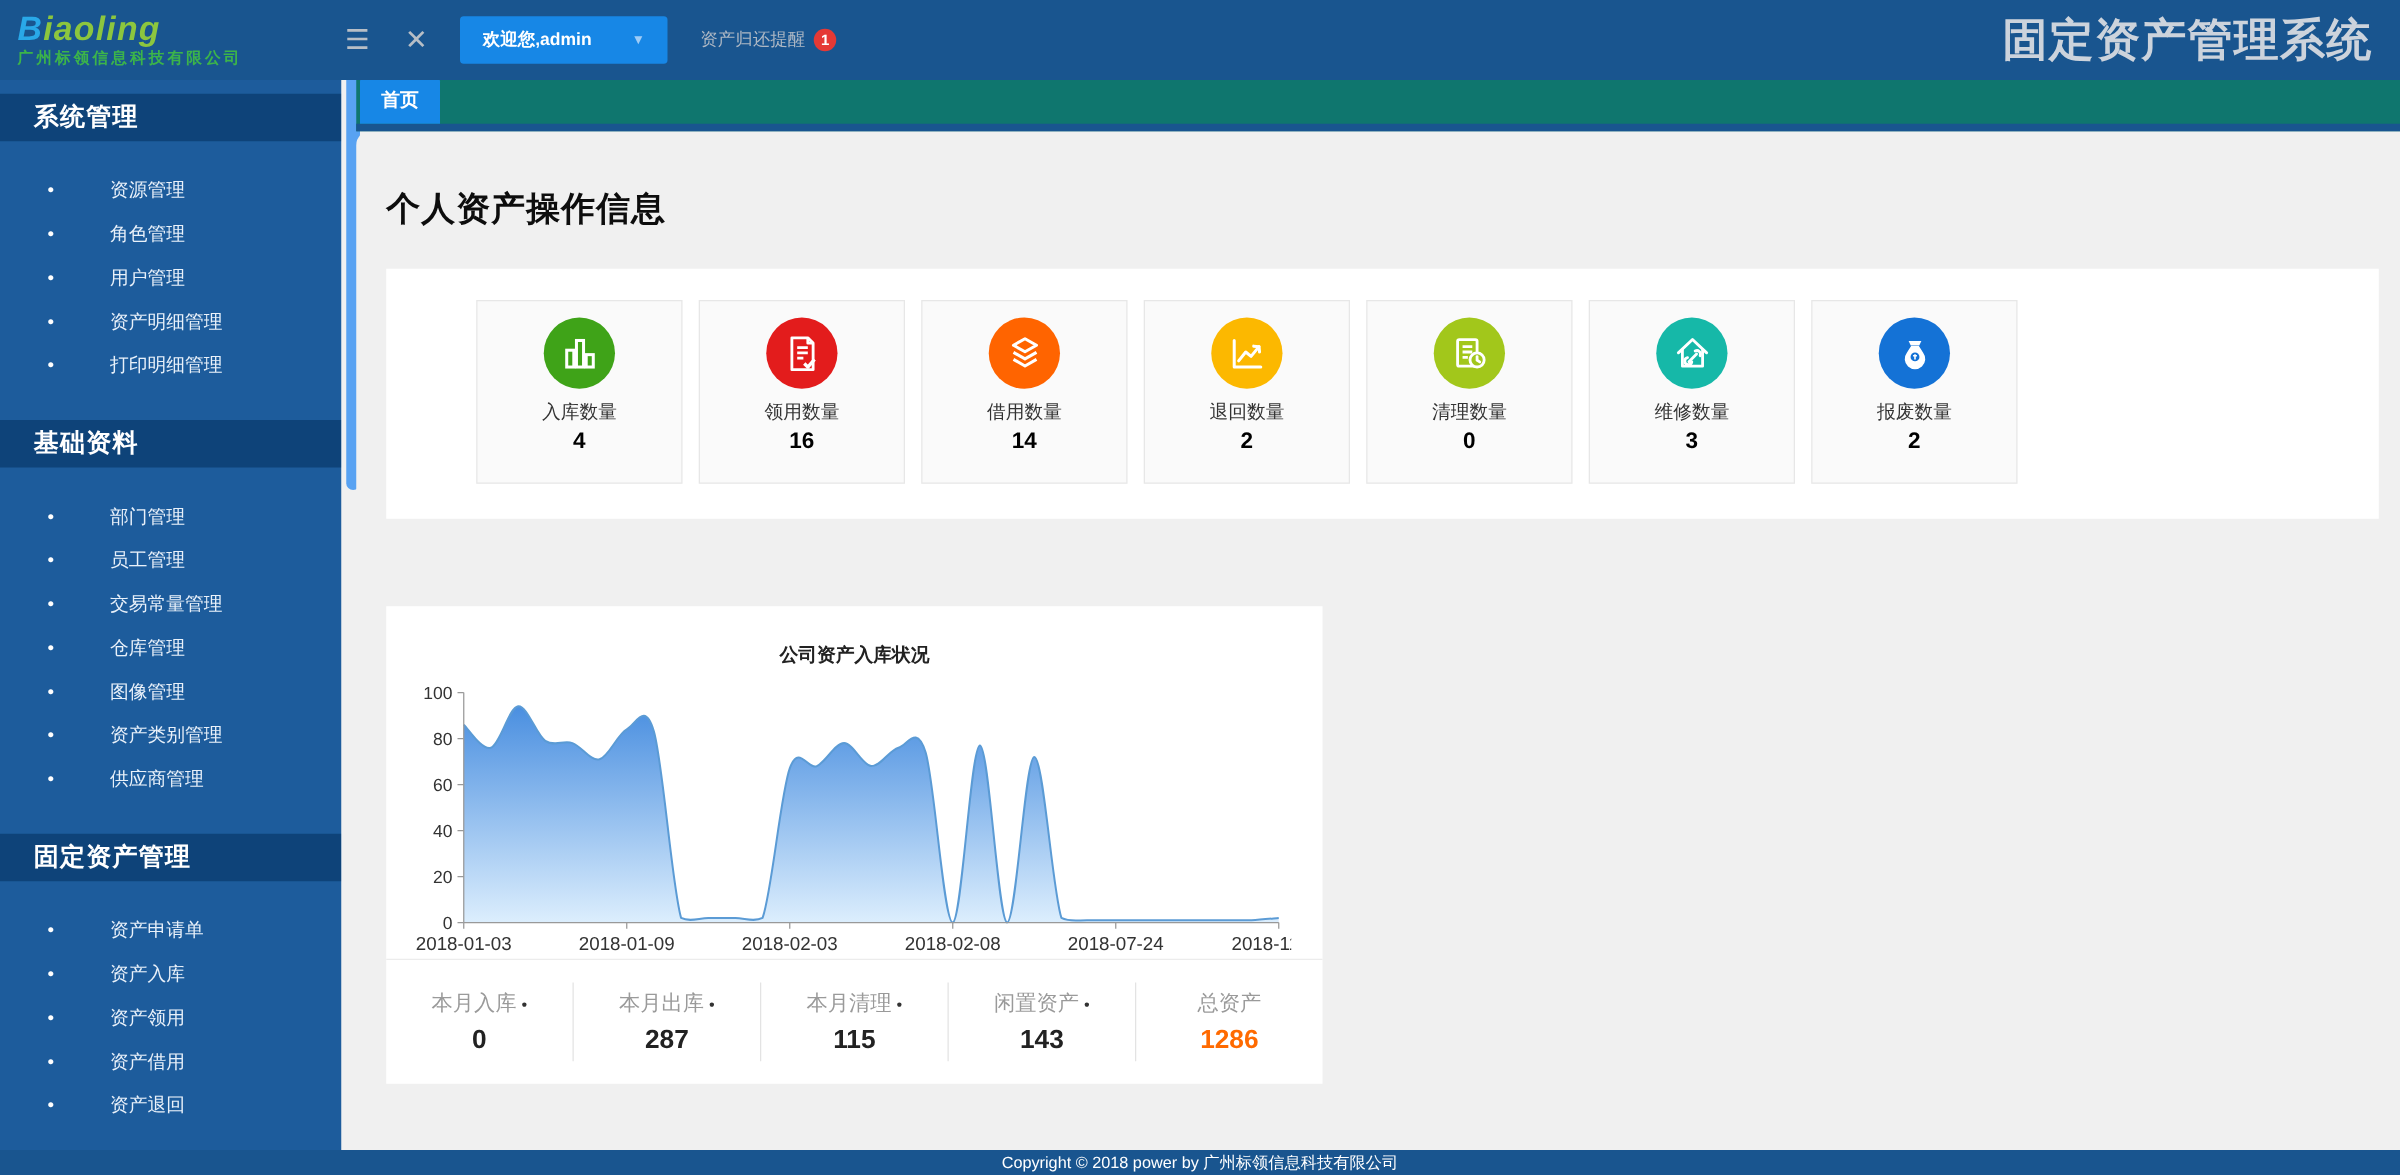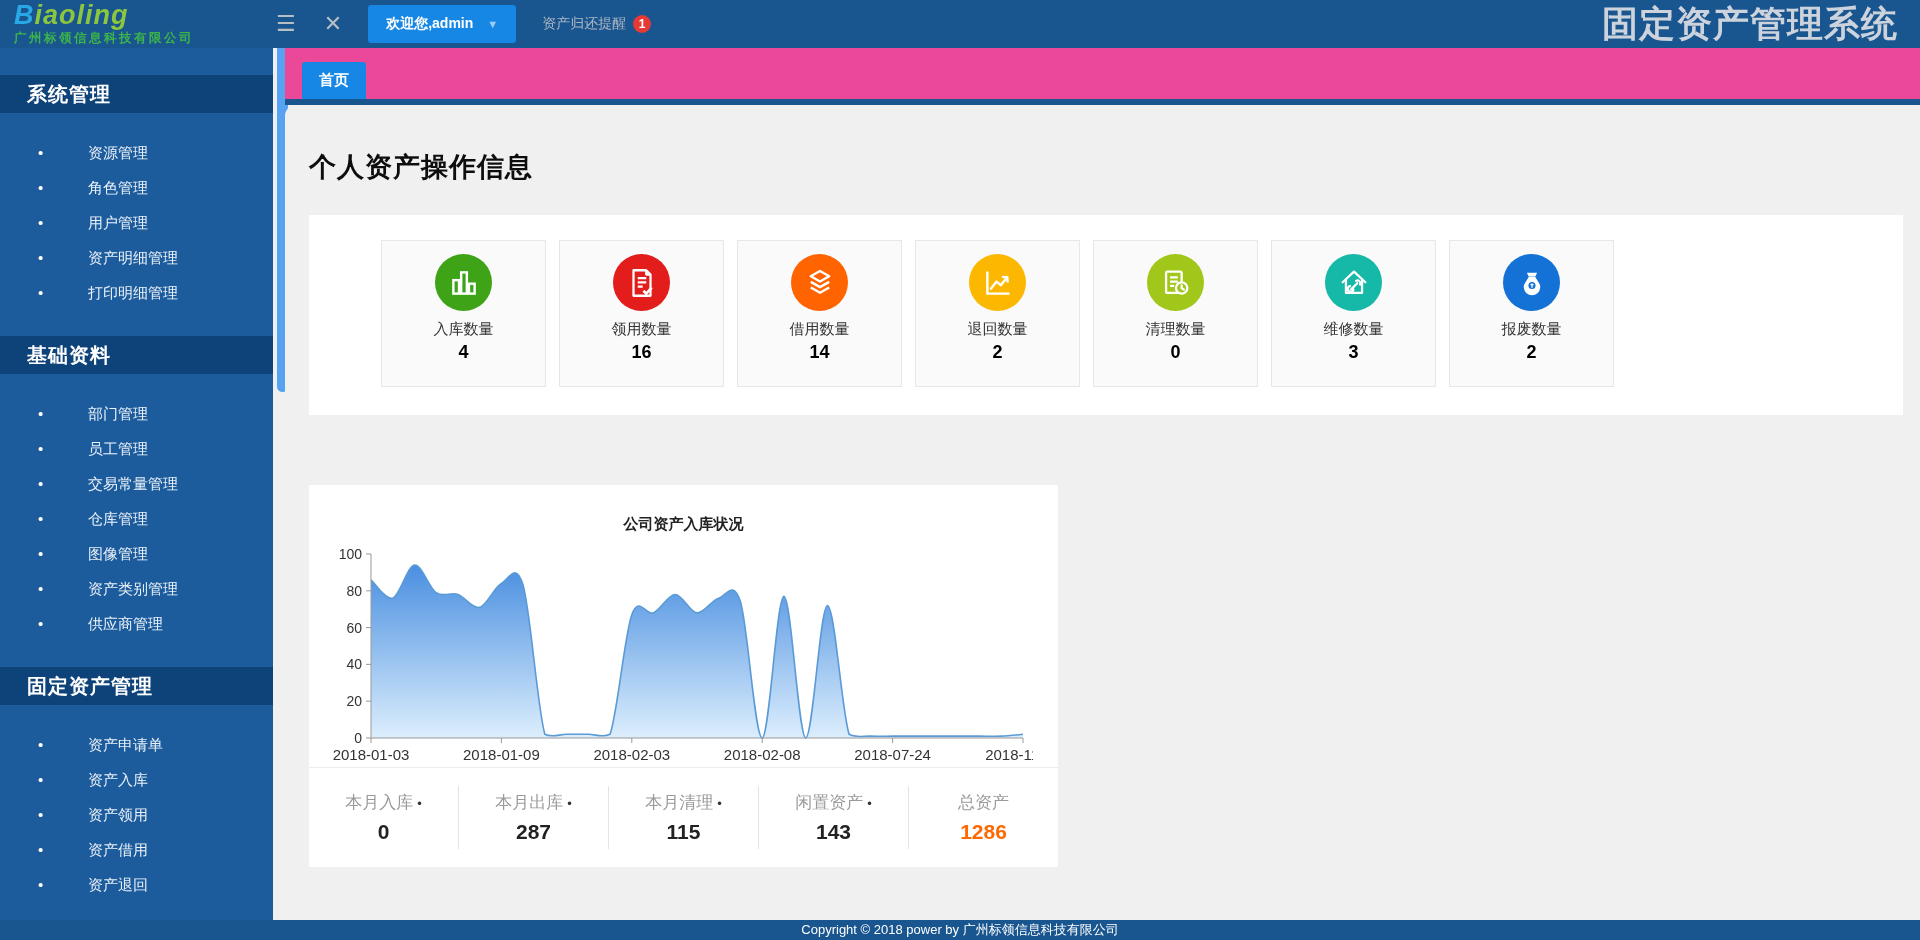--- a/index.html
+++ b/index.html
@@ -1,43 +1,43 @@
 <!DOCTYPE html>
 <html><head>
 <meta charset="utf-8">
 <style>
   * { margin:0; padding:0; box-sizing:border-box; }
   html,body { width:1920px; height:940px; overflow:hidden; }
   body { font-family:"Liberation Sans","DejaVu Sans",sans-serif; background:#f0f0f0; }
   .app { position:relative; width:1920px; height:940px; overflow:hidden; background:#f0f0f0; }
 
   
-  .topbar { position:absolute; top:0; left:0; width:1920px; height:48px; background:#19558f; display:flex; align-items:center; z-index:6; }
+  .topbar { position:absolute; top:0; left:0; width:1920px; height:64px; background:#19558f; display:flex; align-items:center; z-index:6; }
   .logo { width:262px; padding-left:14px; display:flex; flex-direction:column; justify-content:center; }
   .logo-word { font-size:27px; font-weight:bold; font-style:italic; letter-spacing:1px; line-height:26px; color:#8cc63e; }
   .logo-word .lead { color:#29a8e8; }
   .logo-sub { font-size:12.5px; font-weight:bold; color:#3cb44a; letter-spacing:2.5px; margin-top:2px; }
   .bar-icon { color:#b7bec6; font-size:22px; margin:0 14px; cursor:pointer; }
-  .welcome-btn { background:#1787e6; color:#fff; font-size:14px; font-weight:bold; border:none; height:38px; padding:0 18px; margin-left:12px; border-radius:3px; display:flex; align-items:center; gap:14px; cursor:pointer; }
+  .welcome-btn { background:#1787e6; color:#fff; font-size:14px; font-weight:bold; border:none; height:38px; padding:0 18px; margin-left:12px; border-radius:3px; display:flex; align-items:center; gap:32px; cursor:pointer; }
   .welcome-btn .caret { color:#9fccf6; font-size:11px; }
   .reminder { display:flex; align-items:center; margin-left:26px; color:#aeb8c4; font-size:14px; gap:7px; }
   .badge { display:inline-block; min-width:18px; height:18px; line-height:18px; border-radius:9px; background:#e53935; color:#fff; font-size:12px; font-weight:bold; text-align:center; }
   .app-title { margin-left:auto; margin-right:22px; color:#ccd3dc; font-size:36px; font-weight:bold; letter-spacing:1px; }
 
   
   .sidebar { position:absolute; top:48px; left:0; width:273px; bottom:20px; background:#1d5c9c; padding-top:27px; z-index:3; overflow:hidden; }
   .side-section-title { height:38px; line-height:38px; background:#0e4379; color:#fff; font-size:20px; font-weight:bold; padding-left:27px; letter-spacing:1px; }
   .side-items { list-style:none; padding:22px 0 26px; }
   .side-items li { height:35px; line-height:35px; color:#e9f1fa; font-size:15px; display:flex; align-items:center; cursor:pointer; }
   .side-items .blt { width:8px; margin-left:38px; color:#fff; font-size:15px; }
   .side-items .lbl { margin-left:42px; }
   .side-scroll-thumb { position:absolute; top:12px; left:277px; width:11px; height:380px; border-radius:6px; background:#58a2f2; }
 
   
-  .tabbar { position:absolute; top:48px; left:285px; right:0; height:57px; background:#ec4899; border-bottom:6px solid #19558f; z-index:2; display:flex; align-items:flex-end; padding-left:17px; }
+  .tabbar { position:absolute; top:48px; left:285px; right:0; height:57px; background:#0f766e; border-bottom:6px solid #19558f; z-index:2; display:flex; align-items:flex-end; padding-left:3px; }
   .tab { background:#1787e6; color:#fff; font-size:15px; font-weight:bold; padding:9px 17px; border-radius:3px 3px 0 0; margin-bottom:0; cursor:pointer; }
 
   
   .content { position:absolute; top:105px; left:285px; right:0; bottom:20px; background:#f0f0f0; padding-left:24px; overflow:hidden;border-radius:11px; }
   .page-heading { margin-top:44px; font-size:27px; font-weight:bold; color:#0d0d0d; letter-spacing:1px; }
 
   .cards-panel { margin-top:30px; width:1594px; height:200px; background:#fff; padding:25px 0 0 72px; display:flex; gap:13px; }
   .stat-card { width:165px; height:147px; background:#fafafa; border:1px solid #e7e7e7; text-align:center; cursor:pointer; }
   .stat-icon-circle { width:57px; height:57px; border-radius:50%; margin:13px auto 0; display:flex; align-items:center; justify-content:center; }
   .stat-icon-circle svg { width:34px; height:34px; }

